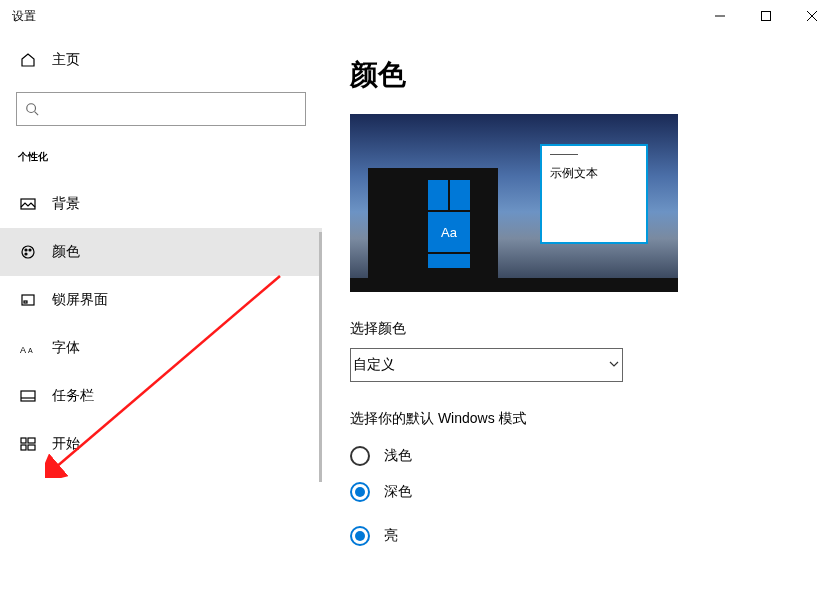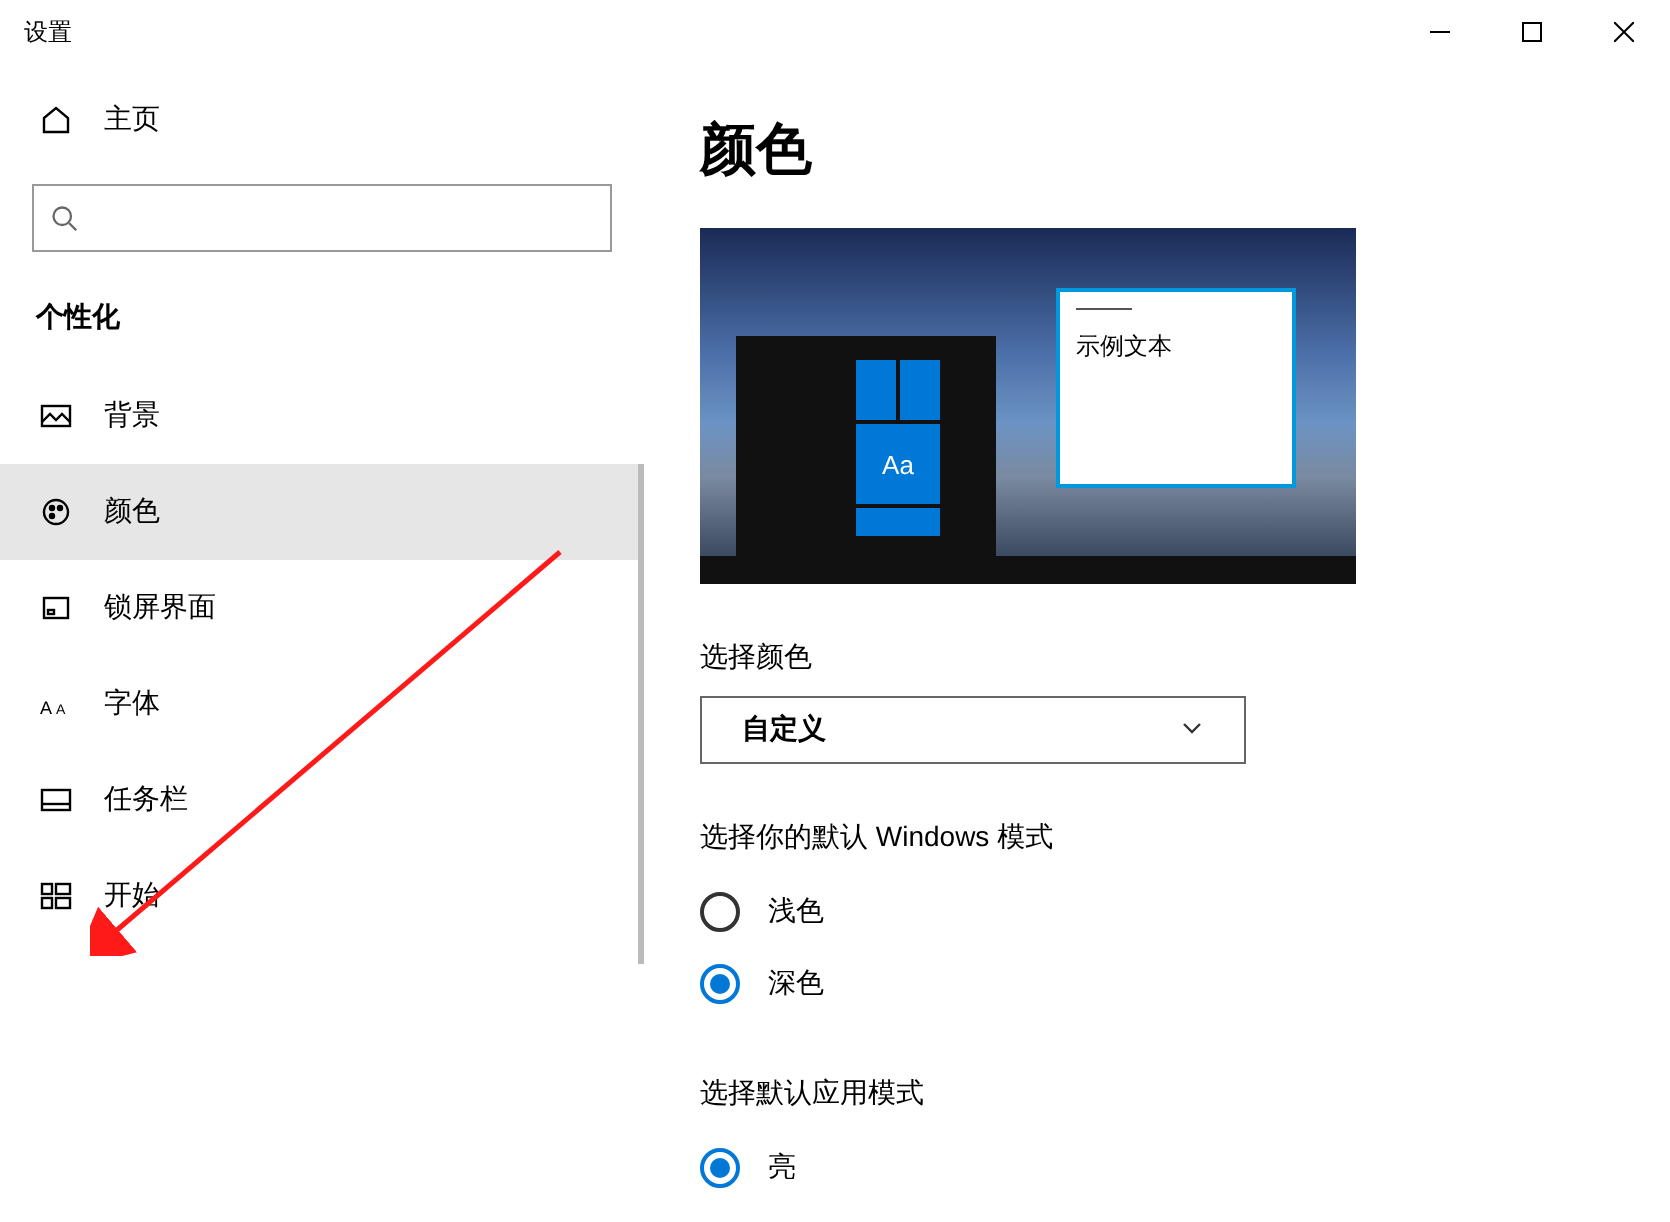--- a/index.html
+++ b/index.html
@@ -10,41 +10,41 @@
   .win-btn { width: 46px; height: 32px; display: flex; align-items: center; justify-content: center; }
   .win-btn svg { stroke: #000; }
   .content { display: flex; height: 579px; }
   .sidebar { width: 322px; position: relative; }
   .home-row { display: flex; align-items: center; height: 40px; padding-left: 20px; margin-top: 8px; gap: 16px; }
   .home-row .icon { width: 16px; display:flex; align-items:center; justify-content:center; }
   .search-wrap { margin: 12px 16px 0 16px; }
   .search { display:flex; align-items:center; height: 34px; border:1px solid #999; }
   .search input { flex:1; border:none; outline:none; padding:0 10px; font-size:14px; background:transparent; color:#555; }
   .search-icon { width:30px; display:flex; align-items:center; justify-content:center; }
-  .section-label { font-weight:600; padding: 24px 0 8px 18px; font-size:14px; }
+  .section-label { font-weight:600; padding: 24px 0 8px 18px; font-size:10px; }
   .nav { margin-top: 8px; }
   .nav-item { display:flex; align-items:center; height:48px; padding-left:20px; gap:16px; }
   .nav-item .icon { width:16px; display:flex; align-items:center; justify-content:center; }
   .nav-item.selected { background:#e6e6e6; }
   .nav-scroll-indicator { position:absolute; right:0; top:200px; width:3px; height:250px; background:#bbb; }
   .main { flex:1; padding: 24px 0 0 28px; overflow:hidden; }
   .page-title { font-size:28px; font-weight:600; margin-bottom: 20px; }
   .preview { width:328px; height:178px; position:relative; background: linear-gradient(180deg, #1a2a56 0%, #4b6fa8 35%, #6c93c4 55%, #7a8aa0 70%, #26334a 100%); }
   .preview-taskbar { position:absolute; bottom:0; left:0; right:0; height:14px; background:#111; }
   .preview-start { position:absolute; left:18px; bottom:14px; width:130px; height:110px; background:#111; }
   .tiles { position:absolute; right:6px; bottom:6px; width:64px; height:92px; display:grid; grid-template-columns:1fr 1fr 1fr; grid-template-rows: 30px 40px 14px; gap:2px; }
   .tile { background:#0078d7; }
   .tile.small { }
   .tile.big { grid-column: 1 / span 2; display:flex; align-items:center; justify-content:center; color:#fff; font-size:13px; }
   .tile.wide { grid-column: 1 / span 2; }
-  .preview-window { position:absolute; top:30px; right:30px; width:120px; height:100px; background:#fff; border:2px solid #0099dd; padding:8px; }
+  .preview-window { position:absolute; top:30px; right:30px; width:108px; height:100px; background:#fff; border:2px solid #0099dd; padding:8px; }
   .preview-window .hr { width:28px; height:1px; background:#555; margin-bottom:10px; }
   .preview-window .txt { font-size:12px; }
   .field-label { font-size:14px; margin-top: 28px; margin-bottom: 10px; }
-  .select { width:273px; height:34px; border:1px solid #666; display:flex; align-items:center; padding:0 20px; justify-content:space-between;font-weight:bold; }
+  .select { width:273px; height:34px; border:1px solid #666; display:flex; align-items:center; padding:0 2px; justify-content:space-between; }
   .chev { width:12px; }
   .radio-group { margin-top: 8px; }
   .radio { display:flex; align-items:center; gap:14px; height:36px; }
   .radio-circle { width:20px; height:20px; border:2px solid #333; border-radius:50%; display:flex; align-items:center; justify-content:center; }
   .radio.checked .radio-circle { border-color:#0078d7; }
   .radio.checked .dot { width:10px; height:10px; border-radius:50%; background:#0078d7; }
   .arrow-annot { position:absolute; left:45px; top:273px; width:240px; height:205px; pointer-events:none; }
 </style>
 </head>
 <body>
@@ -196,21 +196,20 @@
         <span>浅色</span>
       </div>
       <div class="radio checked">
         <span class="radio-circle">
             <span class="dot"></span>
           </span>
         <span>深色</span>
       </div>
     </div>
 
-    <div class="field-label">选择默认应用模式</div>
     <div class="radio-group">
       <div class="radio checked">
         <span class="radio-circle">
             <span class="dot"></span>
           </span>
         <span>亮</span>
       </div>
     </div>
   </div>
 </div>

